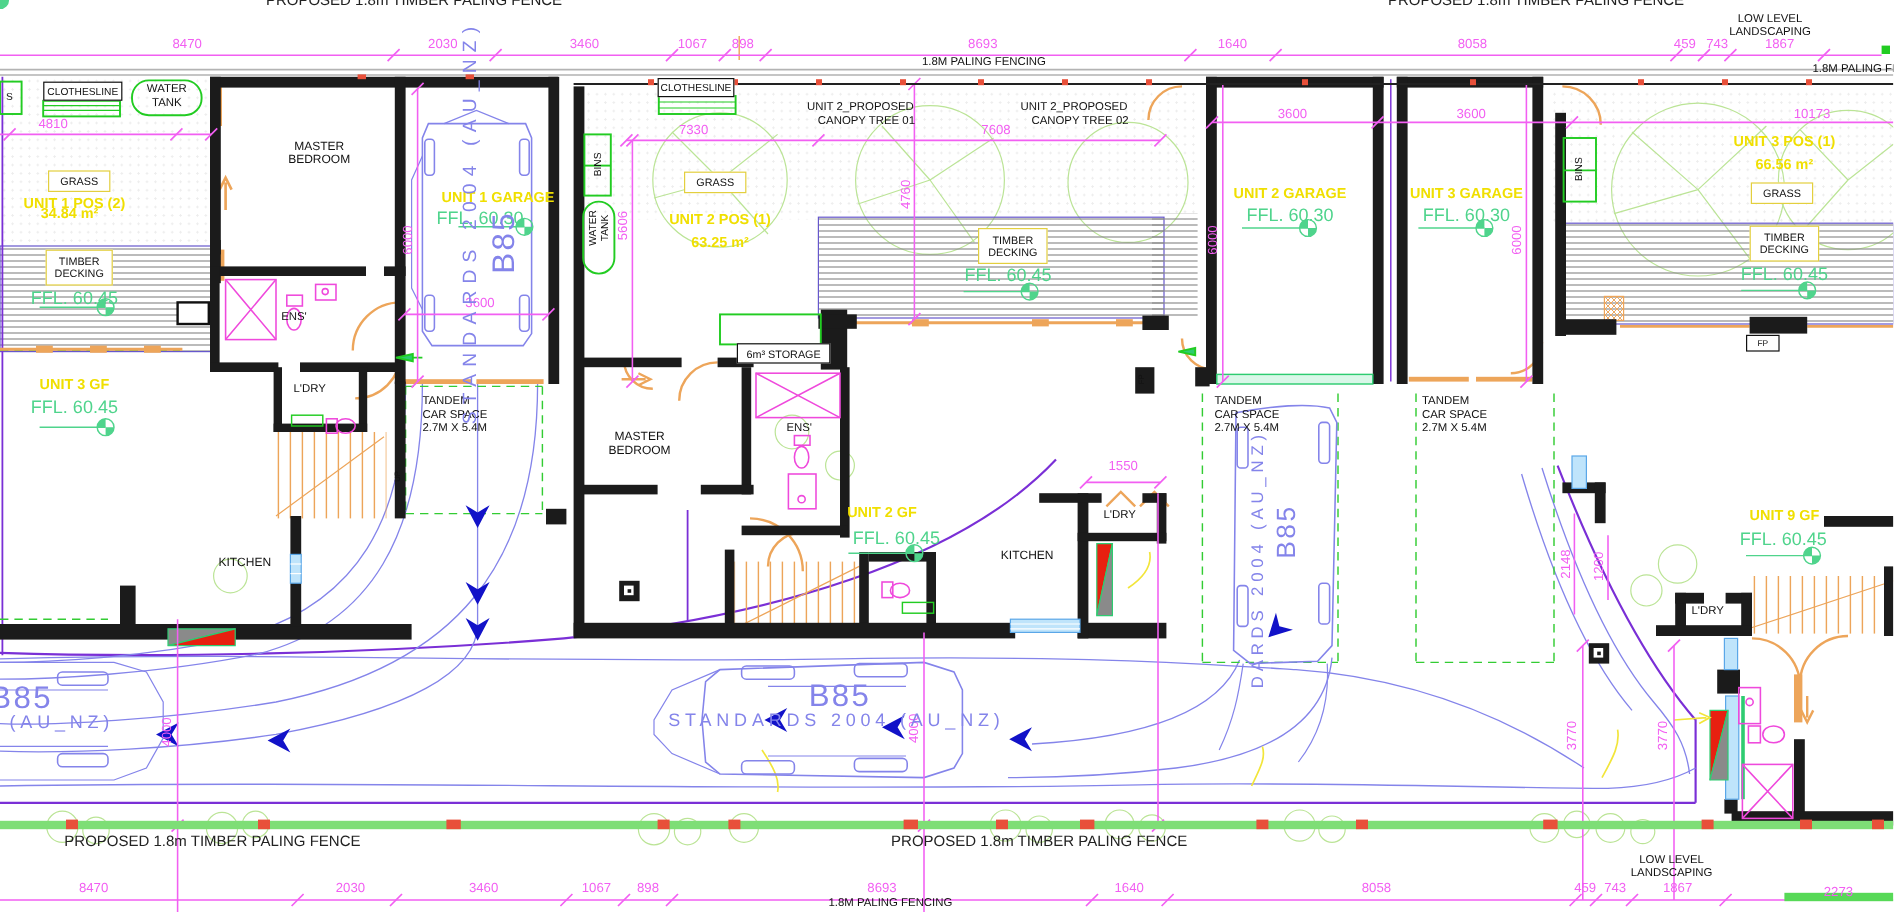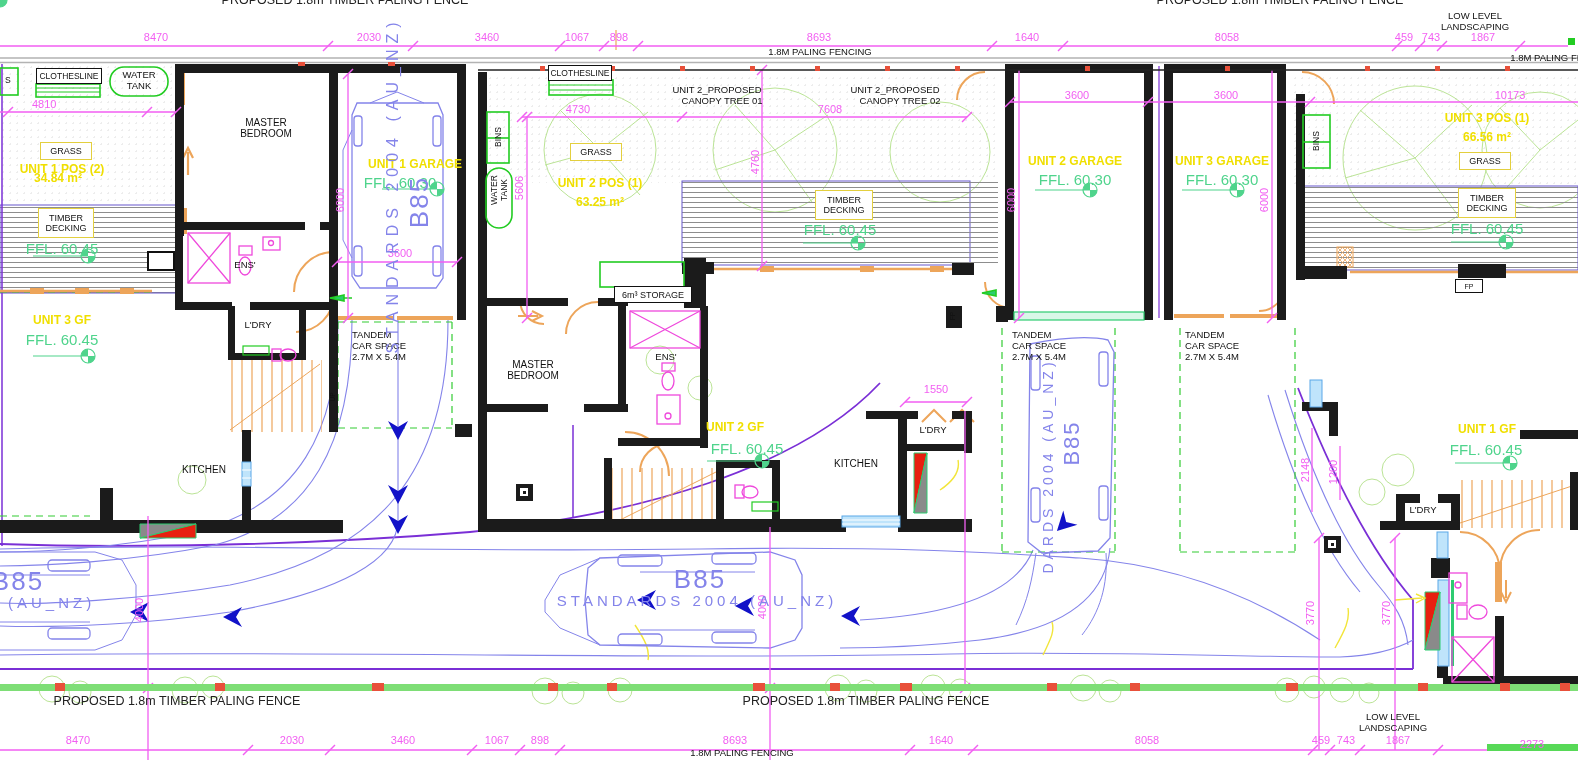--- a/index.html
+++ b/index.html
@@ -464,21 +464,21 @@
   <span class="t dim c" style="left:1227px;top:32px">8058</span>
   <span class="t dim c" style="left:1404px;top:32px">459</span>
   <span class="t dim c" style="left:1431px;top:32px">743</span>
   <span class="t dim c" style="left:1483px;top:32px">1867</span>
   <span class="t b9 c" style="left:820px;top:47px">1.8M PALING FENCING</span>
   <span class="t b9 c" style="left:1475px;top:11px">LOW LEVEL</span>
   <span class="t b9 c" style="left:1475px;top:22px">LANDSCAPING</span>
   <span class="t b9 c" style="left:1562px;top:53px">1.8M PALING FENCING</span>
 
   <span class="t dim" style="left:32px;top:99px">4810</span>
-  <span class="t dim c" style="left:578px;top:104px">4730</span>
+  <span class="t dim c" style="left:578px;top:104px">7330</span>
   <span class="t dim c" style="left:830px;top:104px">7608</span>
   <span class="t dim c" style="left:1077px;top:90px">3600</span>
   <span class="t dim c" style="left:1226px;top:90px">3600</span>
   <span class="t dim c" style="left:1510px;top:90px">10173</span>
   <span class="t dim c" style="left:400px;top:248px">3600</span>
   <span class="t dim c" style="left:936px;top:384px">1550</span>
   <span class="t dim v" style="left:341px;top:200px">6000</span>
   <span class="t dim v" style="left:520px;top:188px">5606</span>
   <span class="t dim v" style="left:756px;top:162px">4760</span>
   <span class="t dim v" style="left:1012px;top:200px">6000</span>
@@ -573,21 +573,21 @@
     </div>
   <span class="t b8 v" style="left:1316px;top:141px">BINS</span>
   <div class="box ybox col" style="left:1458px;top:188px;width:56px;height:28px">
     <span>TIMBER</span>
       <span>DECKING</span>
     </div>
   <span class="t mint c" style="left:1487px;top:221px">FFL. 60.45</span>
   <div class="box" style="left:1455px;top:279px;width:26px;height:12px">
       <span style="font-size:7px">FP</span>
     </div>
-  <span class="t yl c" style="left:1487px;top:423px">UNIT 1 GF</span>
+  <span class="t yl c" style="left:1487px;top:423px">UNIT 9 GF</span>
   <span class="t mint c" style="left:1486px;top:442px">FFL. 60.45</span>
   <span class="t b9 c" style="left:1423px;top:505px">L'DRY</span>
 
   <span class="t blue c ls2" style="left:700px;top:566px;font-size:26px">B85</span>
   <span class="t blue c ls4" style="left:697px;top:593px;font-size:15px">STANDARDS 2004 (AU_NZ)</span>
   <span class="t blue c ls2" style="left:18px;top:568px;font-size:26px">B85</span>
   <span class="t blue c ls4" style="left:-45px;top:595px;font-size:15px">STANDARDS 2004 (AU_NZ)</span>
 
   <span class="t f12 c" style="left:177px;top:695px">PROPOSED  1.8m TIMBER PALING FENCE</span>
   <span class="t f12 c" style="left:866px;top:695px">PROPOSED  1.8m TIMBER PALING FENCE</span>

